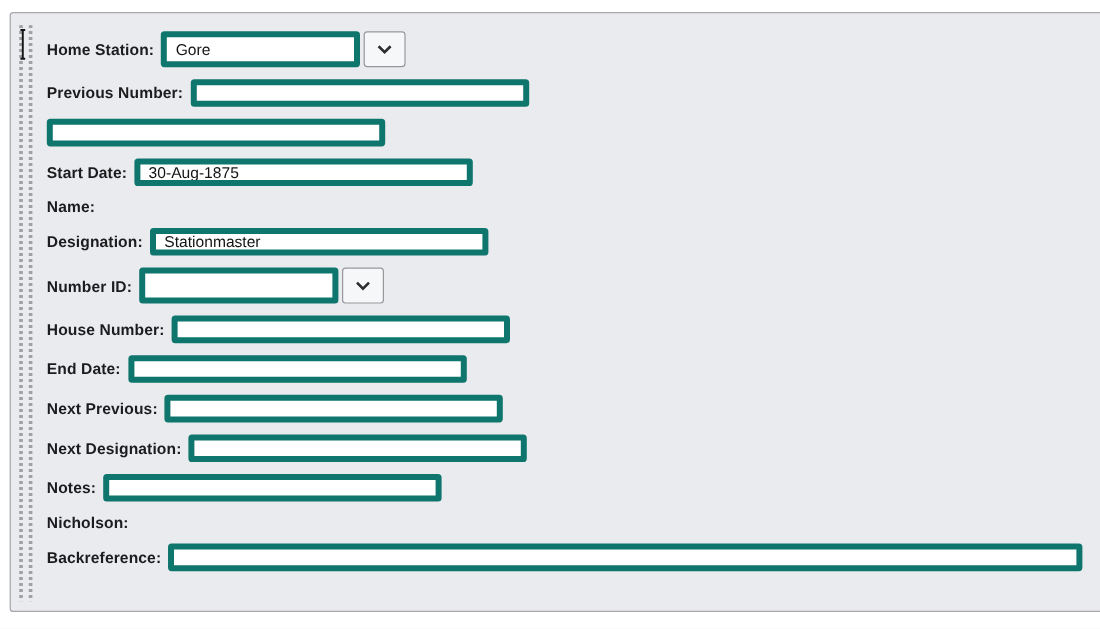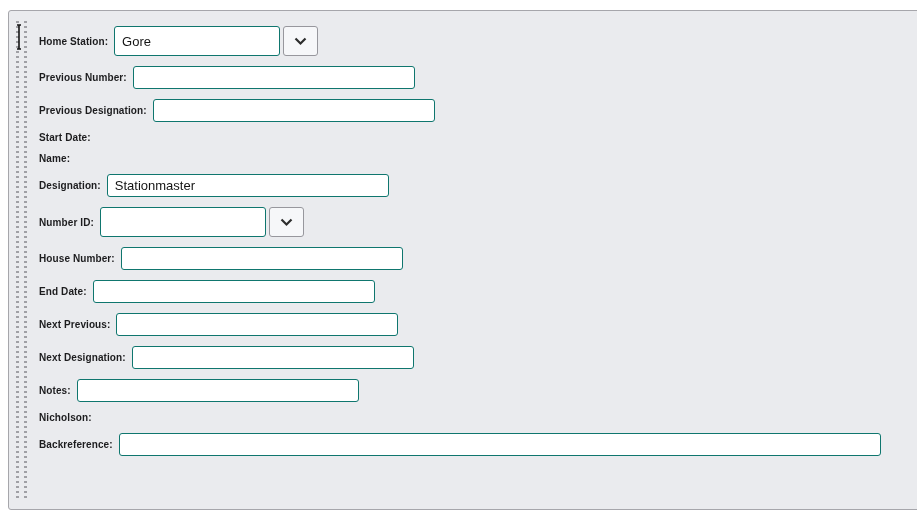--- a/index.html
+++ b/index.html
@@ -28,31 +28,31 @@
       repeating-linear-gradient(to bottom, #a0a0a5 0 2px, rgba(0,0,0,0) 2px 5px);
     background-size: 3px 100%, 3px 100%;
     background-position: 1px 0, 9px 0;
     background-repeat: no-repeat;
     cursor: move;
   }
   .ibeam { position: absolute; left: -1px; top: 2px; }
   .fields { margin: 0 0 0 30px; padding-top: 15px; }
   .row { display: flex; align-items: center; margin-bottom: 10px; }
   .lbl {
-    font-size: 10px;
+    font-size: 13px;
     font-weight: bold;
     color: #1c1c1e;
     margin-right: 6px;
     white-space: nowrap;
     letter-spacing: 0.1px;
   }
   .inp {
     height: 23px;
     width: 282px;
-    border: 1px solid #0f766e;
+    border: 5px solid #0f766e;
     border-radius: 3px;
     background: #ffffff;
     padding: 0 7px;
     font-family: "Liberation Sans", sans-serif;
     font-size: 13px;
     color: #141414;
     outline: none;
   }
   .row.combo .inp { height: 30px; width: 166px; }
   .row.row-backreference .inp { width: 762px; }
@@ -87,26 +87,26 @@
         <path d="M2.5 1.5 L7.5 6.5 L12.5 1.5" fill="none" stroke="#2d2d2d" stroke-width="2.2"></path>
       </svg>
     </button>
   </div>
       <div class="row row-previous-station">
     <label class="lbl">Previous Number:</label>
     <input class="inp" type="text" style="">
 
   </div>
       <div class="row row-previous-designation">
-    <label class="lbl">Previous Designation:</label>
     <input class="inp" type="text" style="">
 
   </div>
       <div class="row row-start-date">
     <label class="lbl">Start Date:</label>
+    <input class="inp" type="text" value="30-Aug-1875" style="">
 
   </div>
       <div class="row row-name">
     <label class="lbl">Name:</label>
 
   </div>
       <div class="row row-designation">
     <label class="lbl">Designation:</label>
     <input class="inp" type="text" value="Stationmaster" style="">
 

